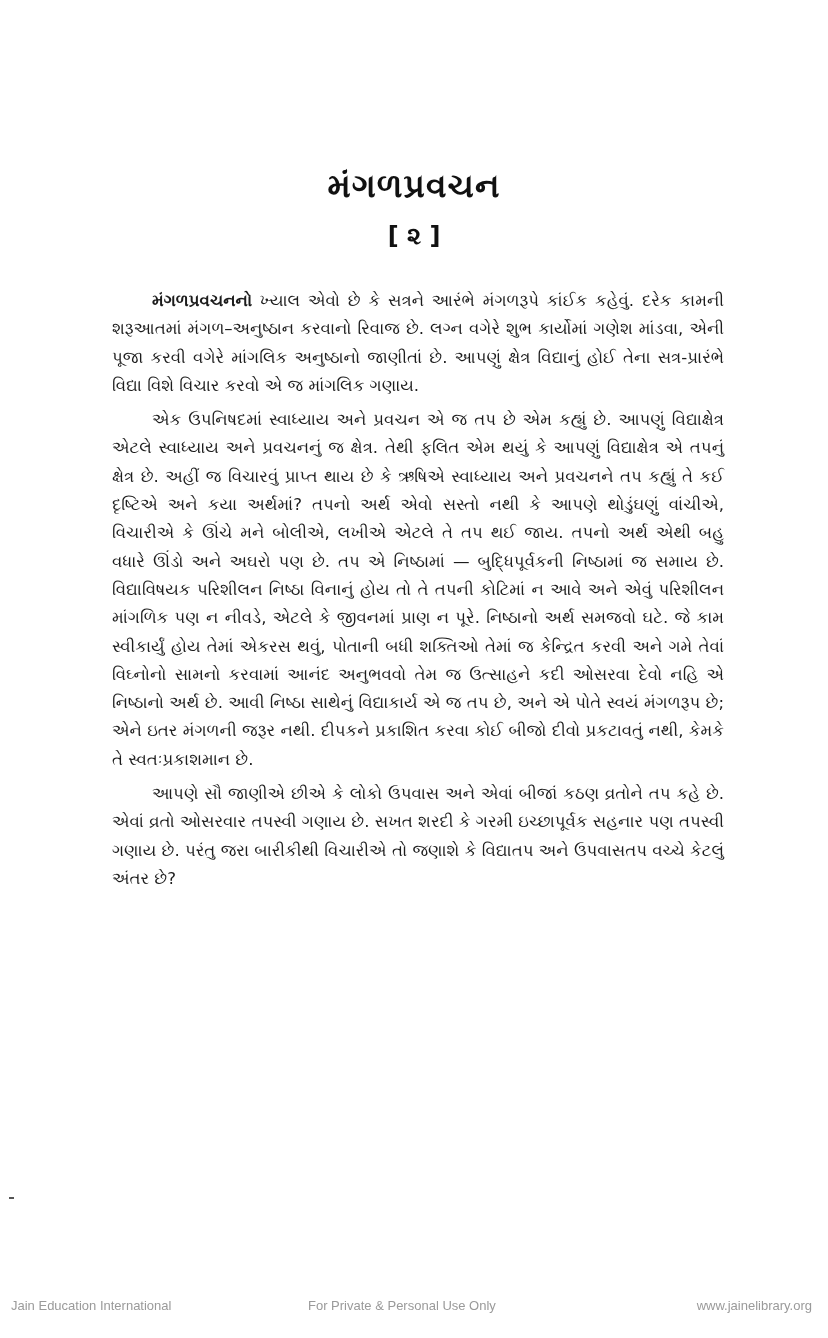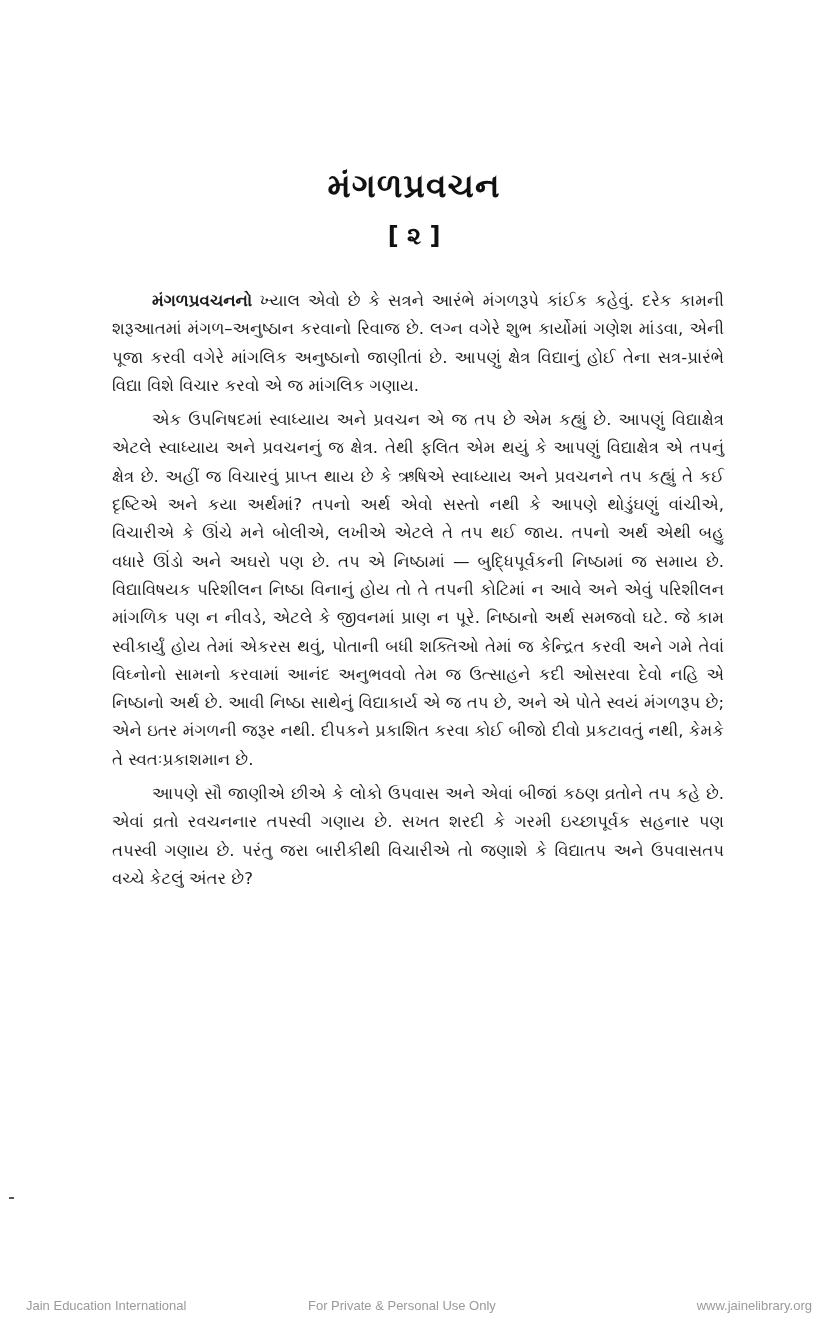--- a/index.html
+++ b/index.html
@@ -78,36 +78,36 @@
       width: 828px;
       height: 20px;
       font-family: "Liberation Sans", sans-serif;
       font-size: 13px;
       color: #9a9a9a;
     }
     .footer span {
       position: absolute;
       top: 0;
     }
-    .footer .f-left { left: 26px; }
+    .footer .f-left { left: 11px; }
     .footer .f-center { left: 308px; }
     .footer .f-right { right: 16px; margin-left: 38px; }
   </style>
 </head>
 <body>
 
 <div class="page">
 
   <div class="title">મંગળપ્રવચન</div>
   <div class="chapter-num">[ ૨ ]</div>
 
   <div class="body-text">
     <p class="para"><span class="lead">મંગળપ્રવચનનો</span><span> ખ્યાલ એવો છે કે સત્રને આરંભે મંગળરૂપે કાંઈક કહેવું. દરેક કામની શરૂઆતમાં મંગળ–અનુષ્ઠાન કરવાનો રિવાજ છે. લગ્ન વગેરે શુભ કાર્યોમાં ગણેશ માંડવા, એની પૂજા કરવી વગેરે માંગલિક અનુષ્ઠાનો જાણીતાં છે. આપણું ક્ષેત્ર વિદ્યાનું હોઈ તેના સત્ર-પ્રારંભે વિદ્યા વિશે વિચાર કરવો એ જ માંગલિક ગણાય.</span></p>
     <p class="para"><span>એક ઉપનિષદમાં સ્વાધ્યાય અને પ્રવચન એ જ તપ છે એમ કહ્યું છે. આપણું વિદ્યાક્ષેત્ર એટલે સ્વાધ્યાય અને પ્રવચનનું જ ક્ષેત્ર. તેથી ફલિત એમ થયું કે આપણું વિદ્યાક્ષેત્ર એ તપનું ક્ષેત્ર છે. અહીં જ વિચારવું પ્રાપ્ત થાય છે કે ઋષિએ સ્વાધ્યાય અને પ્રવચનને તપ કહ્યું તે કઈ દૃષ્ટિએ અને કયા અર્થમાં? તપનો અર્થ એવો સસ્તો નથી કે આપણે થોડુંઘણું વાંચીએ, વિચારીએ કે ઊંચે મને બોલીએ, લખીએ એટલે તે તપ થઈ જાય. તપનો અર્થ એથી બહુ વધારે ઊંડો અને અઘરો પણ છે. તપ એ નિષ્ઠામાં — બુદ્ધિપૂર્વકની નિષ્ઠામાં જ સમાય છે. વિદ્યાવિષયક પરિશીલન નિષ્ઠા વિનાનું હોય તો તે તપની કોટિમાં ન આવે અને એવું પરિશીલન માંગળિક પણ ન નીવડે, એટલે કે જીવનમાં પ્રાણ ન પૂરે. નિષ્ઠાનો અર્થ સમજવો ઘટે. જે કામ સ્વીકાર્યું હોય તેમાં એકરસ થવું, પોતાની બધી શક્તિઓ તેમાં જ કેન્દ્રિત કરવી અને ગમે તેવાં વિઘ્નોનો સામનો કરવામાં આનંદ અનુભવવો તેમ જ ઉત્સાહને કદી ઓસરવા દેવો નહિ એ નિષ્ઠાનો અર્થ છે. આવી નિષ્ઠા સાથેનું વિદ્યાકાર્ય એ જ તપ છે, અને એ પોતે સ્વયં મંગળરૂપ છે; એને ઇતર મંગળની જરૂર નથી. દીપકને પ્રકાશિત કરવા કોઈ બીજો દીવો પ્રકટાવતું નથી, કેમકે તે સ્વતઃપ્રકાશમાન છે.</span></p>
-    <p class="para"><span>આપણે સૌ જાણીએ છીએ કે લોકો ઉપવાસ અને એવાં બીજાં કઠણ વ્રતોને તપ કહે છે. એવાં વ્રતો રવચનનાર તપસ્વી ગણાય છે. સખત શરદી કે ગરમી ઇચ્છાપૂર્વક સહનાર પણ તપસ્વી ગણાય છે. પરંતુ જરા બારીકીથી વિચારીએ તો જણાશે કે વિદ્યાતપ અને ઉપવાસતપ વચ્ચે કેટલું અંતર છે?</span></p>
+    <p class="para"><span>આપણે સૌ જાણીએ છીએ કે લોકો ઉપવાસ અને એવાં બીજાં કઠણ વ્રતોને તપ કહે છે. એવાં વ્રતો ઓસરવાર તપસ્વી ગણાય છે. સખત શરદી કે ગરમી ઇચ્છાપૂર્વક સહનાર પણ તપસ્વી ગણાય છે. પરંતુ જરા બારીકીથી વિચારીએ તો જણાશે કે વિદ્યાતપ અને ઉપવાસતપ વચ્ચે કેટલું અંતર છે?</span></p>
   </div>
 
   <div class="stray-mark"></div>
 
   <div class="footer">
     <span class="f-left">Jain Education International</span>
     <span class="f-center">For Private &amp; Personal Use Only</span>
     <span class="f-right">www.jainelibrary.org</span>
   </div>
 

